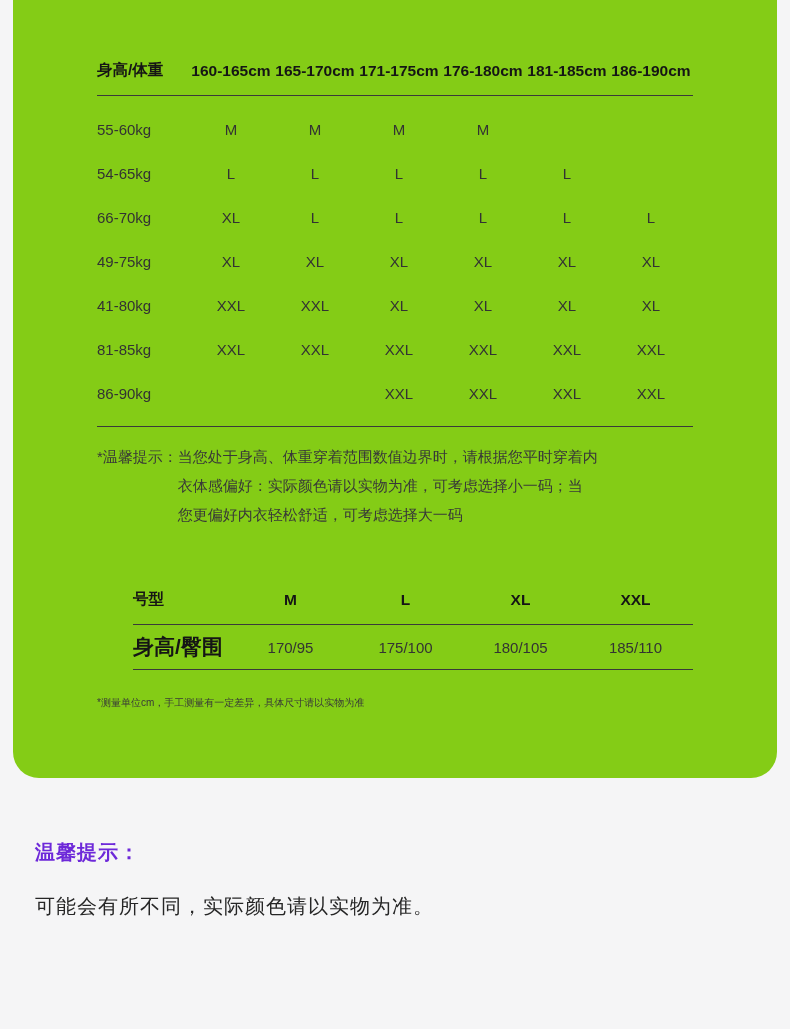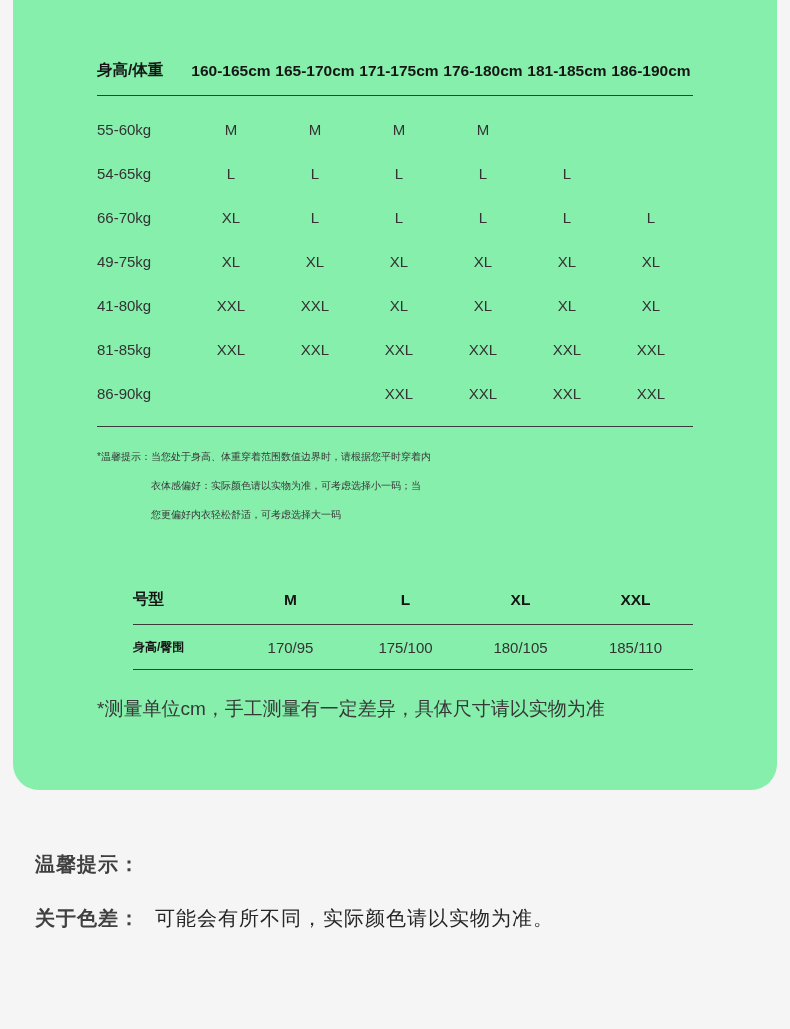--- a/index.html
+++ b/index.html
@@ -8,21 +8,21 @@
     width: 790px;
     height: 1029px;
     background: #f5f5f6;
     font-family: "Liberation Sans", "DejaVu Sans", sans-serif;
     color: #333;
     -webkit-font-smoothing: antialiased;
   }
 
   .card {
     margin: 0 13px;
-    background: #86efac;
+    background: #84cc16;
     border-radius: 0 0 26px 26px;
     padding: 46px 84px 68px;
   }
 
   
   .trow { display: grid; align-items: center; }
   #size-chart .trow { grid-template-columns: 92px repeat(6, 1fr); }
   #spec-table .trow { grid-template-columns: 100px repeat(4, 1fr); }
 
   .thead {
@@ -36,50 +36,50 @@
   .tbody .trow { height: 44px; font-size: 15px; }
 
   .cell { white-space: nowrap; }
   .cell.col-h { text-align: center; }
   .cell.corner { text-align: left; }
   .cell.val { text-align: center; color: #333; }
   .cell.row-label { text-align: left; color: #333; }
 
   #spec-table { margin-top: 46px; margin-left: 36px; }
   #spec-table .tbody { padding: 0; }
-  #spec-table .row-label { font-weight: 700; color: #151515; font-size: 12px; }
+  #spec-table .row-label { font-weight: 700; color: #151515; font-size: 21px; }
 
   
   .note {
     display: flex;
     margin-top: 15px;
-    font-size: 10px;
+    font-size: 15px;
     line-height: 29px;
     color: #383838;
   }
   .note .note-label { flex: none; }
   .note .note-body { flex: 1; }
 
   .single-note {
     margin-top: 26px;
-    font-size: 19px;
+    font-size: 10px;
     color: #383838;
   }
 
   
   .notices { padding: 54px 35px 0; }
   .notice {
     display: flex;
     font-size: 20px;
     line-height: 40px;
     color: #262626;
     letter-spacing: 1px;
   }
   .notice + .notice { margin-top: 14px; }
-  .notice-label { flex: none; width: 120px; font-weight: 700; color: #404040; }
+  .notice-label { flex: none; width: 120px; font-weight: 700; color: #6d28d9; }
   .notice-text { flex: 1; }
 </style>
 </head>
 <body>
 
 <div class="card">
 
   <div id="size-chart">
       <div class="trow thead">
         <div class="cell corner">身高/体重</div>
@@ -187,18 +187,17 @@
 
   <div class="single-note">*测量单位cm，手工测量有一定差异，具体尺寸请以实物为准</div>
 
 </div>
 
 <div class="notices">
   <div class="notice">
     <div class="notice-label">温馨提示：</div>
   </div>
   <div class="notice">
-    <div class="notice-label">关于色差：</div>
     <div class="notice-text">
       <div>可能会有所不同，实际颜色请以实物为准。</div>
     </div>
   </div>
 </div>
 
 </body></html>

